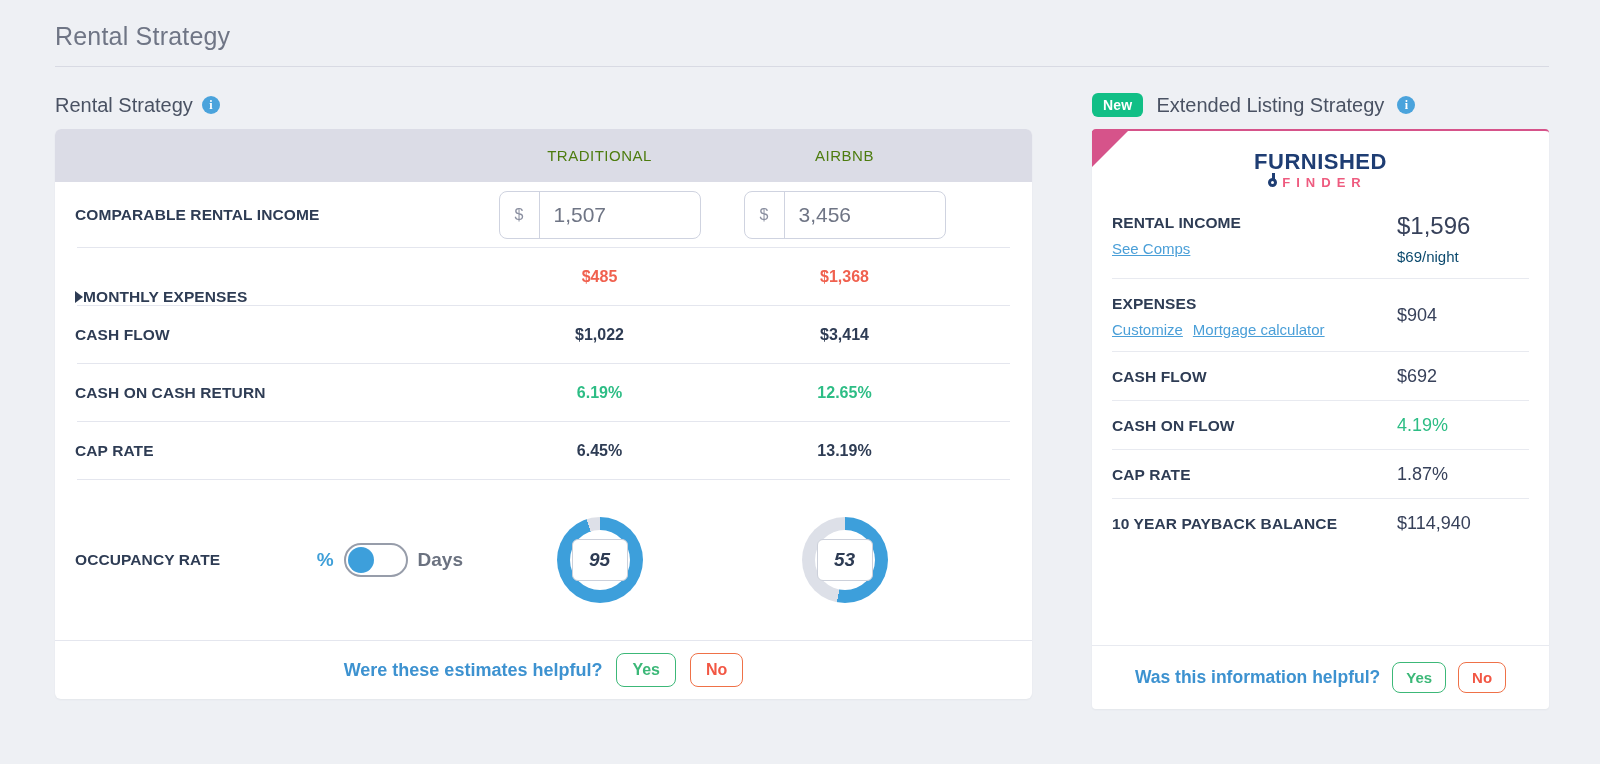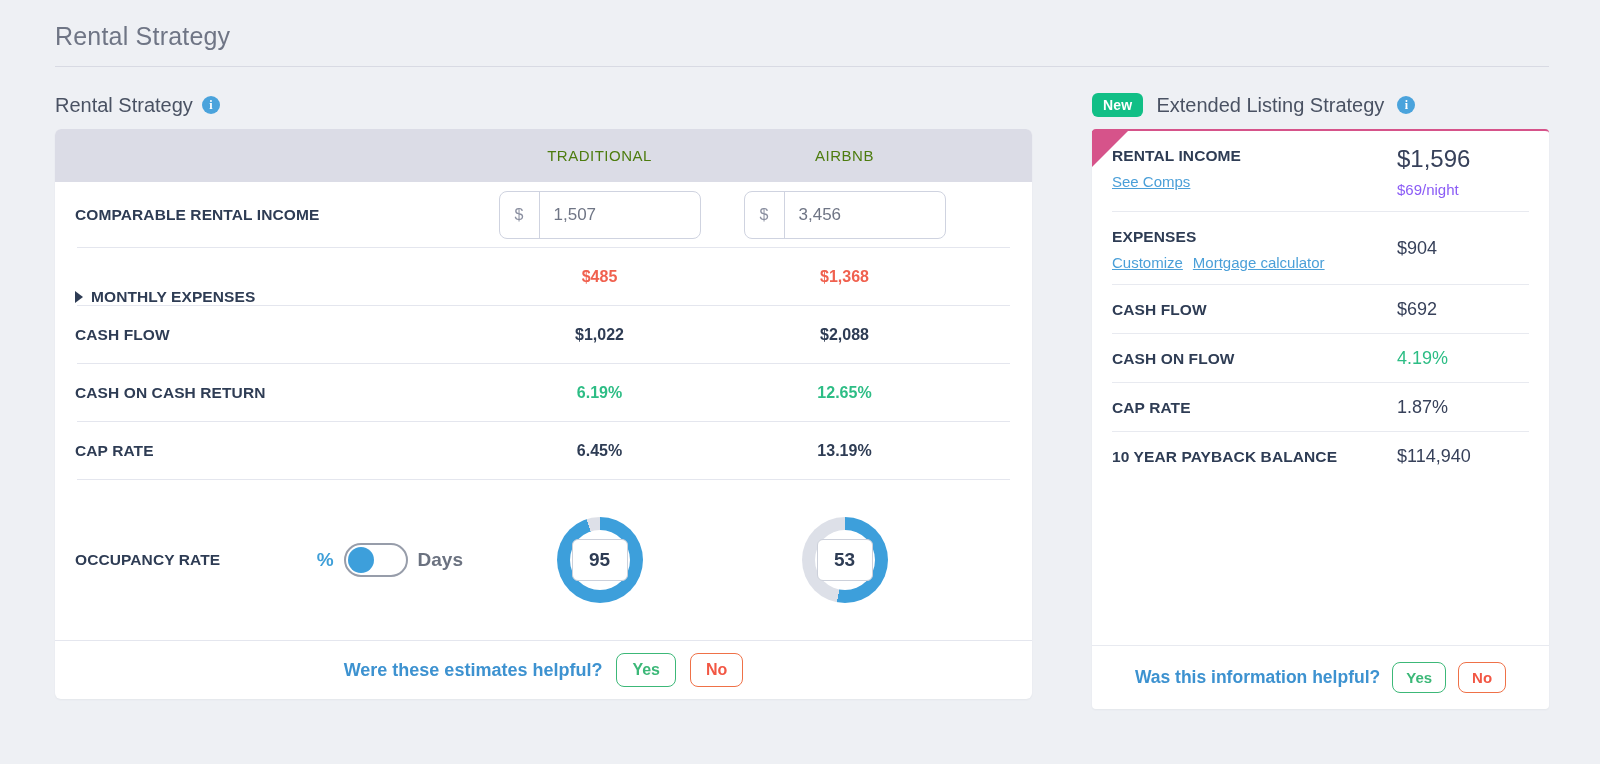--- a/index.html
+++ b/index.html
@@ -64,24 +64,24 @@
   .money-input{
     width:202px;height:48px;margin:0 auto;display:flex;align-items:center;
     border:1px solid #cfd3e0;border-radius:8px;background:#fff;overflow:hidden;
   }
   .money-input .prefix{
     width:40px;align-self:stretch;display:flex;align-items:center;justify-content:center;
     border-right:1px solid #cfd3e0;color:#8a8fa0;font-size:16px;
   }
   .money-input input{
     border:none;outline:none;flex:1;min-width:0;padding:0 14px;
-    font-size:17px;color:#6f7585;font-family:inherit;background:transparent;
-  }
-
-  .expand-wrap{display:flex;align-items:center;gap:8px;cursor:pointer;margin-top:40px;}
+    font-size:21px;color:#6f7585;font-family:inherit;background:transparent;
+  }
+
+  .expand-wrap{display:flex;align-items:center;gap:0;cursor:pointer;margin-top:40px;}
   .tri-icon{width:0;height:0;border-left:8px solid var(--navy);border-top:6px solid transparent;border-bottom:6px solid transparent;}
 
   
   .occupancy-row{height:160px;}
   .occ-left{display:flex;align-items:center;justify-content:space-between;padding-right:14px;}
   .toggle-group{display:flex;align-items:center;gap:10px;}
   .toggle-pct{color:var(--blue);font-weight:700;font-size:19px;}
   .toggle-days{color:#6b7280;font-weight:700;font-size:19px;}
   .toggle{
     width:64px;height:34px;border:2px solid #979daa;border-radius:18px;background:#fff;
@@ -91,21 +91,21 @@
     position:absolute;left:2px;top:2px;width:26px;height:26px;border-radius:50%;
     background:var(--donut-blue);
   }
   .donut-cell{display:flex;justify-content:center;}
   .donut{width:86px;height:86px;border-radius:50%;position:relative;}
   .donut::before{content:"";position:absolute;inset:13px;background:#fff;border-radius:50%;}
   .donut-input{
     position:absolute;left:50%;top:50%;transform:translate(-50%,-50%);
     width:56px;height:42px;border:1px solid #ccd0da;border-radius:6px;background:#fff;
     text-align:center;font-size:19px;font-weight:700;color:var(--navy);
-    font-family:inherit;outline:none;
+    font-family:inherit;outline:none;font-style:italic;
   }
 
   
   .feedback-row{height:58px;display:flex;align-items:center;justify-content:center;gap:14px;}
   .feedback-q{color:#3d92d0;font-weight:700;font-size:18px;}
   .btn{
     background:#fff;border-radius:8px;font-weight:700;font-size:16px;
     padding:7px 15px;cursor:pointer;font-family:inherit;
   }
   .btn-yes{color:#3cb878;border:1.5px solid #3cb878;}
@@ -134,21 +134,21 @@
   .ff-line2 span.txt{color:var(--logo-pink);font-weight:700;font-size:13px;letter-spacing:6px;}
 
   .r-row{display:flex;justify-content:space-between;align-items:flex-start;padding:14px 20px 13px;}
   .r-row .lbl{font-size:15.5px;font-weight:700;color:var(--navy);letter-spacing:.1px;padding-top:2px;}
   .r-links{margin-top:8px;display:flex;gap:10px;}
   .r-link{color:var(--link);font-size:15px;text-decoration:underline;cursor:pointer;}
   .r-val-col{width:132px;flex:0 0 auto;}
   .r-val{font-size:18px;color:#37415a;}
   .r-val.big{font-size:24px;}
   .r-val.green{color:var(--green);}
-  .r-sub{font-size:15px;color:#8b5cf6;margin-top:8px;}
+  .r-sub{font-size:15px;color:#0c4a6e;margin-top:8px;}
   .r-divider{border:none;border-top:1px solid #e8eaf0;margin:0 20px;}
   .r-spacer{flex:1;}
   .r-feedback{height:64px;display:flex;align-items:center;justify-content:center;gap:12px;border-top:1px solid #e8eaf0;}
   .r-feedback .feedback-q{font-size:17.5px;}
   .r-feedback .btn{font-size:15px;padding:6px 13px;}
 </style>
 </head>
 <body>
 
 <div class="page">
@@ -199,21 +199,21 @@
           </div>
           <div class="cell-val red">$485</div>
           <div class="cell-val red">$1,368</div>
         </div>
 
         <hr class="divider inset">
 
         <div class="grid-row metric-row">
           <div class="row-label">CASH FLOW</div>
           <div class="cell-val">$1,022</div>
-          <div class="cell-val">$2,088</div>
+          <div class="cell-val">$3,414</div>
         </div>
 
         <hr class="divider inset">
 
         <div class="grid-row metric-row">
           <div class="row-label">CASH ON CASH RETURN</div>
           <div class="cell-val green">6.19%</div>
           <div class="cell-val green">12.65%</div>
         </div>
 
@@ -264,20 +264,27 @@
     <div class="right-col">
       <div class="right-head">
         <span class="new-badge">New</span>
         <span class="section-title">Extended Listing Strategy</span>
         <span class="info-icon"></span>
       </div>
 
       <div class="right-card">
         <span class="corner-tri"></span>
 
+        <div class="ff-logo">
+          <span class="ff-line1">FURNISHED</span>
+          <span class="ff-line2">
+            <span class="key-ring"></span>
+            <span class="txt">FINDER</span>
+          </span>
+        </div>
 
         <div class="r-row">
           <div>
             <div class="lbl">RENTAL INCOME</div>
             <div class="r-links">
               <span class="r-link">See Comps</span>
             </div>
           </div>
           <div class="r-val-col">
             <div class="r-val big">$1,596</div>

